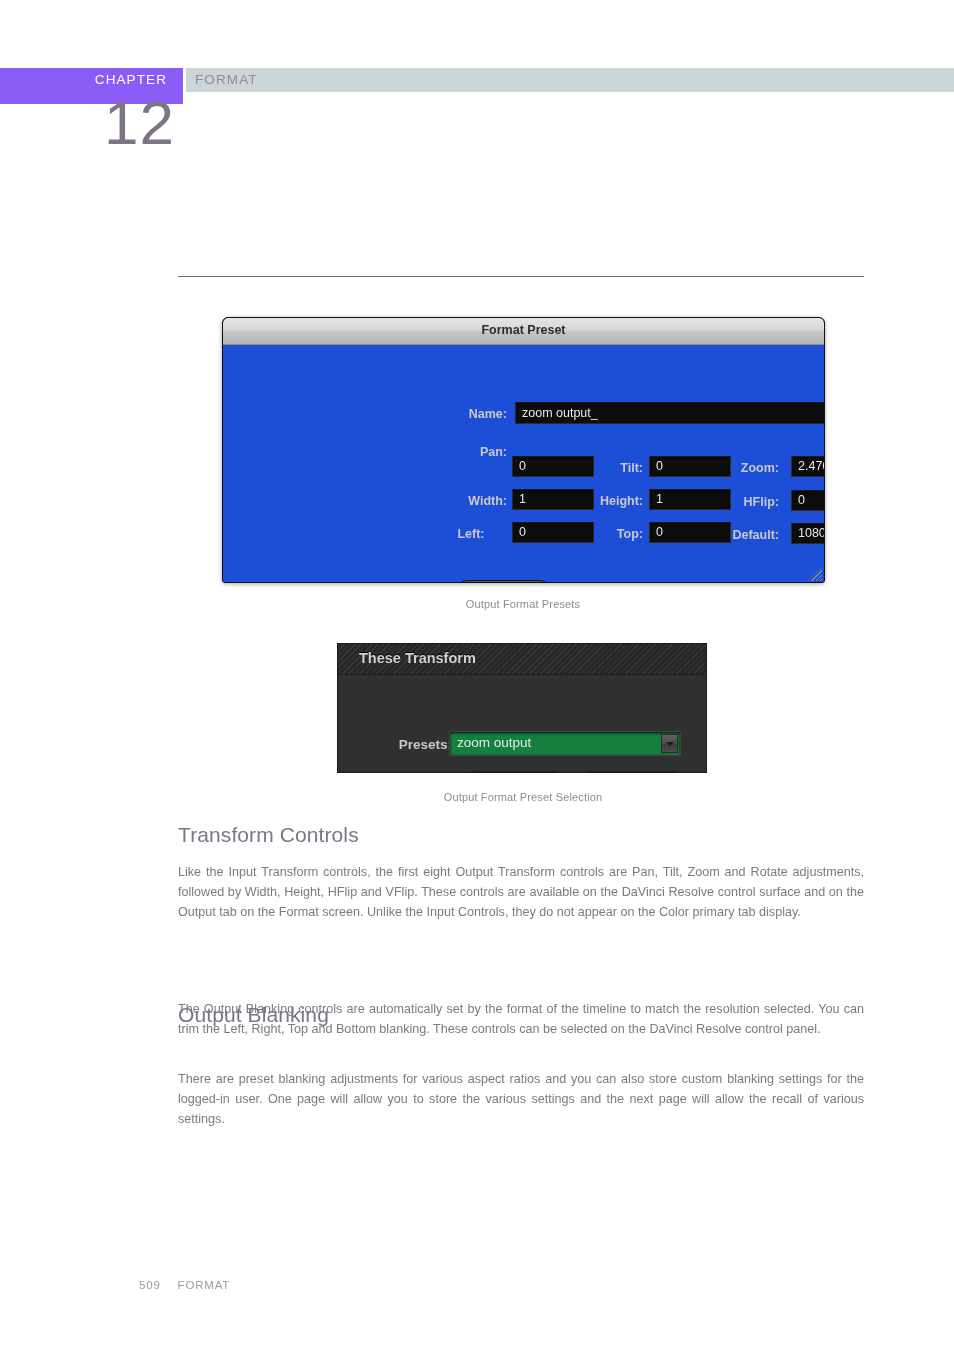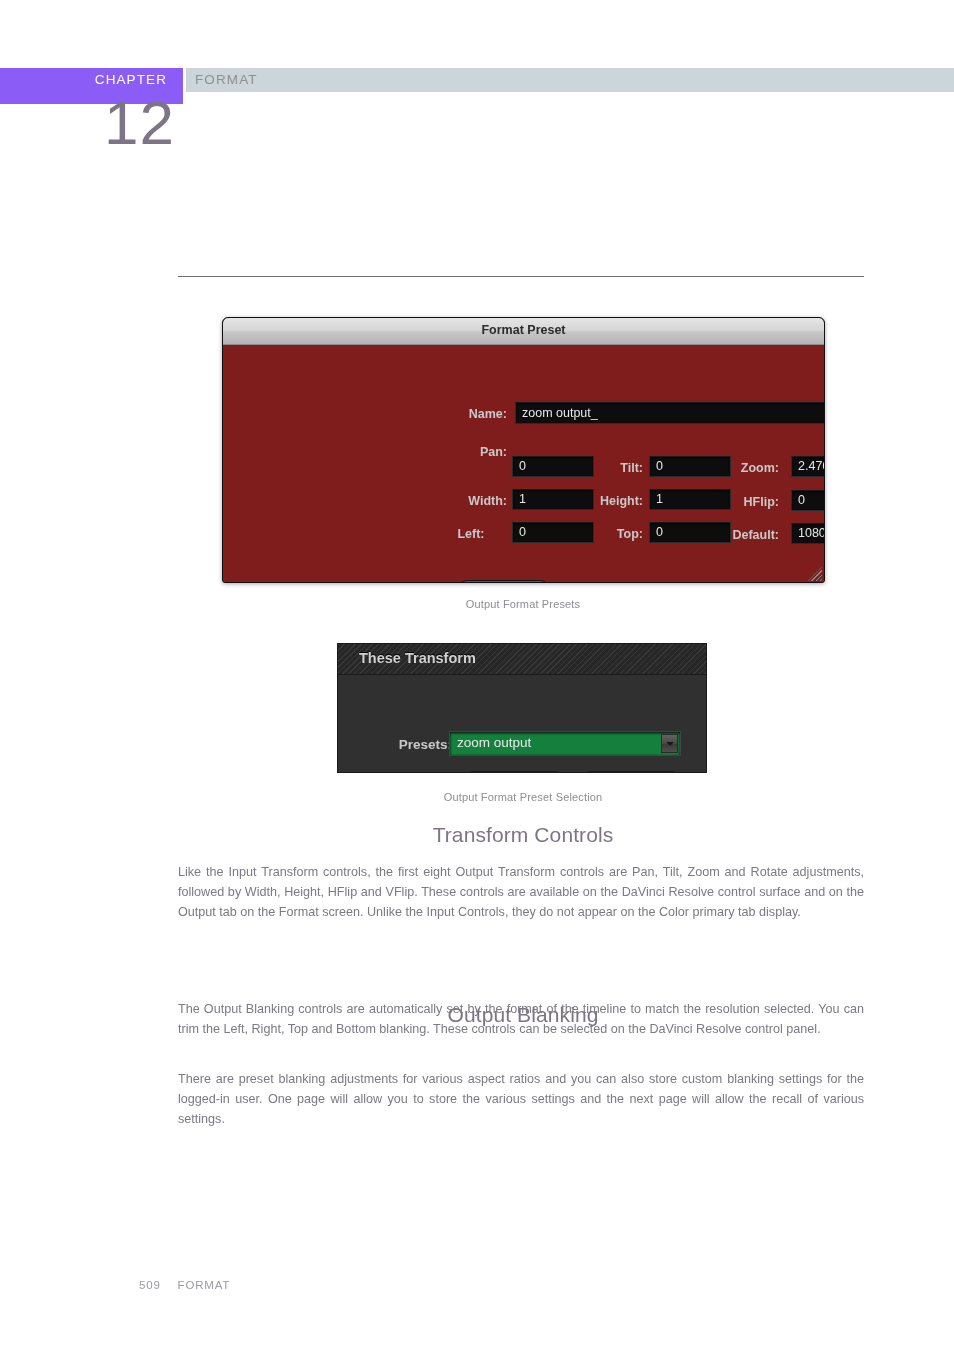--- a/index.html
+++ b/index.html
@@ -110,21 +110,21 @@
     width: 100%;
     text-align: center;
     top: 5px;
     font-size: 12.5px;
     font-weight: bold;
     color: #2c2c2c;
   }
   .fp-body {
     position: relative;
     height: 238px;
-    background: #7f1d1d;
+    background: #1d4ed8;
   }
 
   .fp-label {
     position: absolute;
     font-size: 12.5px;
     font-weight: bold;
     color: #c9c9c9;
     text-align: right;
   }
   .fp-field {
@@ -313,21 +313,20 @@
 
   
   .section-heading {
     position: absolute;
     left: 178px;
     width: 690px;
     font-size: 21px;
     font-weight: 400;
     color: #7d7585;
     letter-spacing: 0.1px;
-    text-align: center;
   }
   .body-para {
     position: absolute;
     left: 178px;
     width: 686px;
     font-size: 12.6px;
     line-height: 20px;
     color: #7a7a83;
     text-align: justify;
   }

